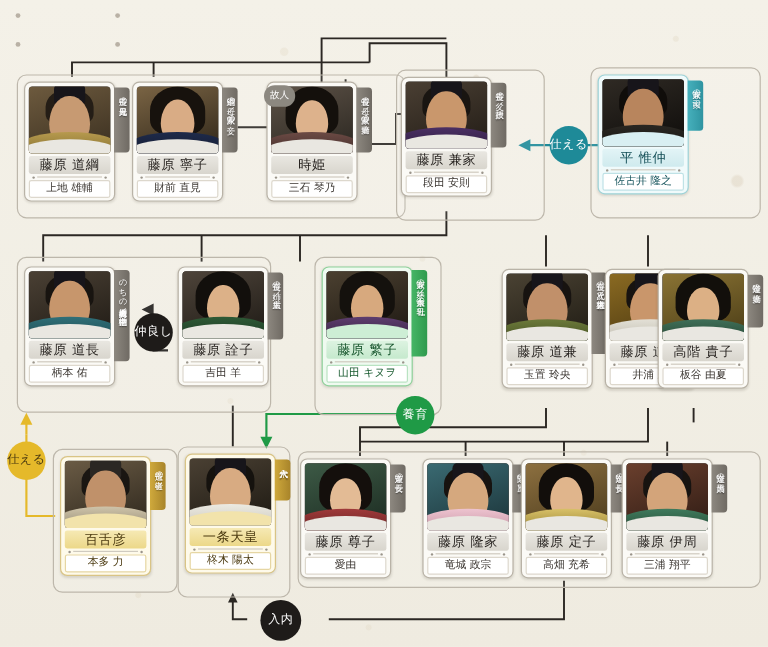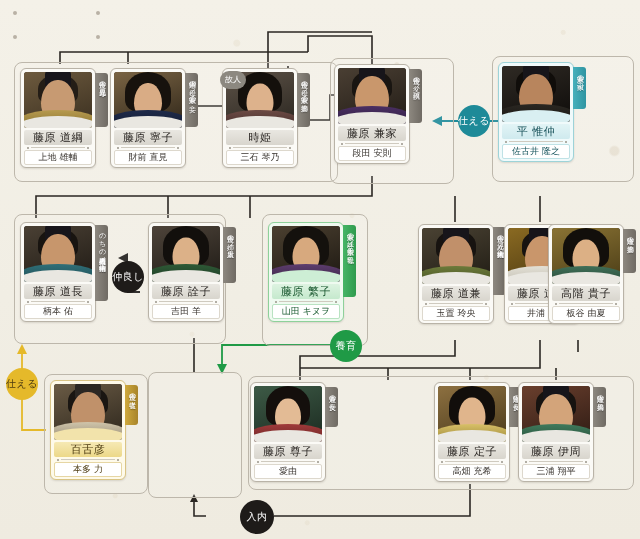--- a/index.html
+++ b/index.html
@@ -469,39 +469,75 @@
     <div class="role" style="height:40px;">道長の従者</div>
     <div class="namebar">百舌彦</div>
     <div class="dotline">
         <i></i>
         <b></b>
         <i></i>
       </div>
     <div class="actorbar">本多 力</div>
   </div>
 
+  <div class="card gold" style="left:154px;top:378px;width:76px;">
+    <div class="photo">
+      <div class="bg" style="background:linear-gradient(160deg,#4a4033,#1d1912);"></div>
+      <div class="hair" style="background:#15120e;"></div>
+      <div class="hat"></div>
+      <div class="face" style="background:#d8ab82;"></div>
+      <div class="robe" style="background:linear-gradient(180deg,#eceae2,#c7c3b6);"></div>
+      <div class="curve"></div>
+    </div>
+    <div class="role" style="height:34px;">六十六代</div>
+    <div class="namebar">一条天皇</div>
+    <div class="dotline">
+        <i></i>
+        <b></b>
+        <i></i>
+      </div>
+    <div class="actorbar">柊木 陽太</div>
+  </div>
 
   <div class="card" style="left:250px;top:382px;width:76px;">
     <div class="photo">
       <div class="bg" style="background:linear-gradient(160deg,#3d5a46,#1b2a20);"></div>
       <div class="hair" style="background:#140f0c;width:44px;height:40px;top:36%;"></div>
       <div class="face" style="background:#e3bb95;width:26px;height:33px;"></div>
       <div class="robe" style="background:linear-gradient(180deg,#a03a3a,#5e2020);"></div>
       <div class="curve" style="background:#e9e7e1;"></div>
     </div>
     <div class="role" style="height:40px;">道兼の長女</div>
     <div class="namebar">藤原 尊子</div>
     <div class="dotline">
         <i></i>
         <b></b>
         <i></i>
       </div>
     <div class="actorbar">愛由</div>
   </div>
 
+  <div class="card" style="left:352px;top:382px;width:76px;">
+    <div class="photo">
+      <div class="bg" style="background:linear-gradient(160deg,#3a6a72,#1b3338);"></div>
+      <div class="hair" style="background:#171310;"></div>
+      <div class="hat" style="top:14%;"></div>
+      <div class="face" style="background:#d5a87e;"></div>
+      <div class="robe" style="background:linear-gradient(180deg,#edc3cf,#c08e9e);"></div>
+      <div class="curve" style="background:#e9e7e1;"></div>
+    </div>
+    <div class="role" style="height:40px;">道隆の次男</div>
+    <div class="namebar">藤原 隆家</div>
+    <div class="dotline">
+        <i></i>
+        <b></b>
+        <i></i>
+      </div>
+    <div class="actorbar">竜城 政宗</div>
+  </div>
 
   <div class="card" style="left:434px;top:382px;width:76px;">
     <div class="photo">
       <div class="bg" style="background:linear-gradient(160deg,#8d7040,#4a3a1c);"></div>
       <div class="hair" style="background:#120e0b;width:46px;height:40px;top:36%;"></div>
       <div class="face" style="background:#e0b58c;width:27px;height:35px;"></div>
       <div class="robe" style="background:linear-gradient(180deg,#d8c068,#8d7a2c);"></div>
       <div class="curve" style="background:#e9e7e1;"></div>
     </div>
     <div class="role" style="height:40px;">道隆の長女</div>
@@ -526,17 +562,17 @@
     <div class="role" style="height:40px;">道隆の嫡男</div>
     <div class="namebar">藤原 伊周</div>
     <div class="dotline">
         <i></i>
         <b></b>
         <i></i>
       </div>
     <div class="actorbar">三浦 翔平</div>
   </div>
 
-  <div class="bubble dark" style="left:240px;top:500px;width:34px;height:34px;">
+  <div class="bubble dark" style="left:217px;top:500px;width:34px;height:34px;">
     <span>入内</span>
   </div>
 
 </div>
 
 </body></html>

